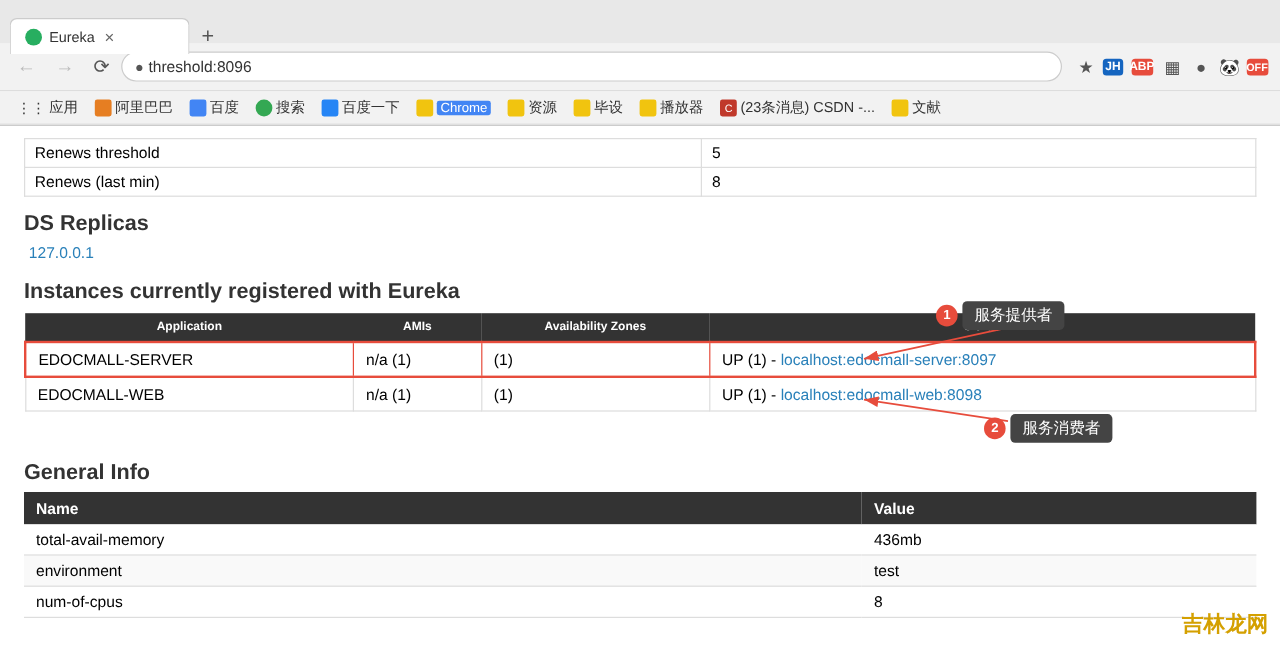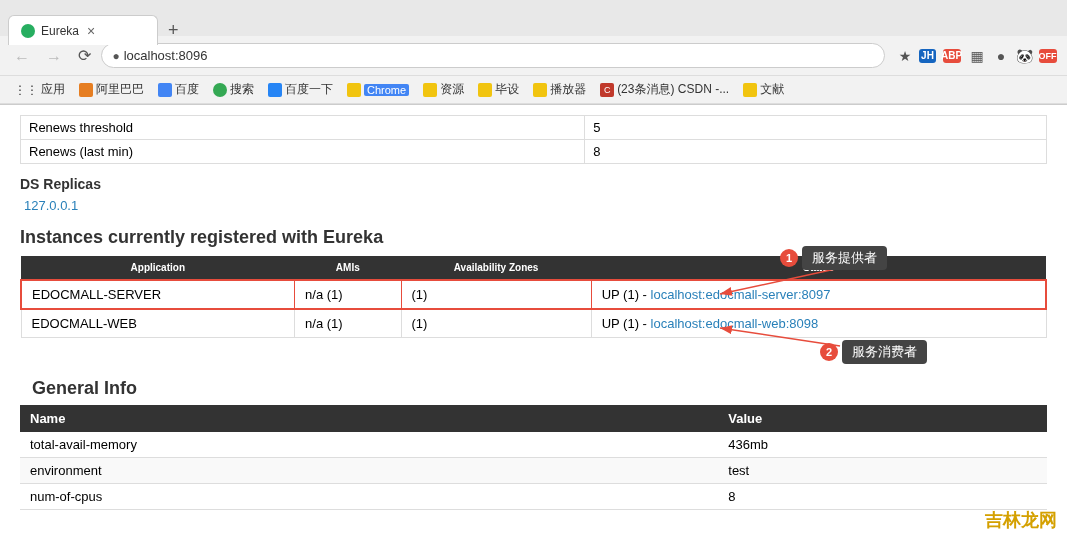--- a/index.html
+++ b/index.html
@@ -40,36 +40,36 @@
 
     
     .page-content { padding: 10px 20px; background: #fff; }
 
     
     .top-table { width: 100%; border-collapse: collapse; margin-bottom: 12px; }
     .top-table td { padding: 4px 8px; border: 1px solid #ddd; }
     .top-table td:first-child { width: 55%; }
 
     
-    .section-title { font-size: 14px; font-weight: bold; color: #333; margin: 12px 0 6px 0; }
+    .section-title { font-size: 18px; font-weight: bold; color: #333; margin: 12px 0 6px 0; }
     .replica-link { color: #2980b9; font-size: 13px; margin-left: 4px; text-decoration: none; }
 
     
     .instances-title { font-size: 18px; font-weight: bold; color: #333; margin: 14px 0 8px 0; }
 
     .eureka-table { width: 100%; border-collapse: collapse; }
     .eureka-table thead tr { background: #333; color: #fff; }
     .eureka-table thead th { padding: 6px 10px; text-align: center; font-size: 10px; font-weight: bold; }
     .eureka-table tbody tr { background: #fff; }
     .eureka-table tbody td { padding: 6px 10px; border: 1px solid #ddd; font-size: 13px; }
     .eureka-table tbody tr:first-child td { border-color: #e74c3c; }
     .service-link { color: #2980b9; text-decoration: none; }
 
     
-    .general-info-title { font-size: 18px; font-weight: bold; color: #333; margin: 14px 0 6px 12px; }
+    .general-info-title { font-size: 18px; font-weight: bold; color: #333; margin: 14px 0 6px 0; }
     .info-table { width: 100%; border-collapse: collapse; }
     .info-table thead tr { background: #333; color: #fff; }
     .info-table thead th { padding: 6px 10px; text-align: left; font-size: 13px; font-weight: bold; }
     .info-table tbody tr { background: #fff; }
     .info-table tbody tr:nth-child(even) { background: #f9f9f9; }
     .info-table tbody td { padding: 5px 10px; border-bottom: 1px solid #ddd; font-size: 13px; }
 
     
     .watermark { position: fixed; bottom: 10px; right: 10px; color: #d4a000; font-size: 18px; font-weight: bold; font-family: serif; }
   </style>
@@ -85,21 +85,21 @@
     </div>
     <span class="new-tab-btn">+</span>
   </div>
 
   <div class="nav-bar">
     <button class="nav-btn" disabled="">←</button>
     <button class="nav-btn" disabled="">→</button>
     <button class="nav-btn">⟳</button>
     <div class="address-bar">
       <span class="lock-icon">●</span>
-      <span class="address-text">localhost:8096</span>
+      <span class="address-text">threshold:8096</span>
     </div>
     <div class="nav-icons">
       <span class="nav-icon">★</span>
       <span class="nav-icon">
           <span class="icon-badge jh-badge">JH</span>
         </span>
       <span class="nav-icon">
           <span class="icon-badge abp-badge">ABP</span>
         </span>
       <span class="nav-icon">▦</span>

